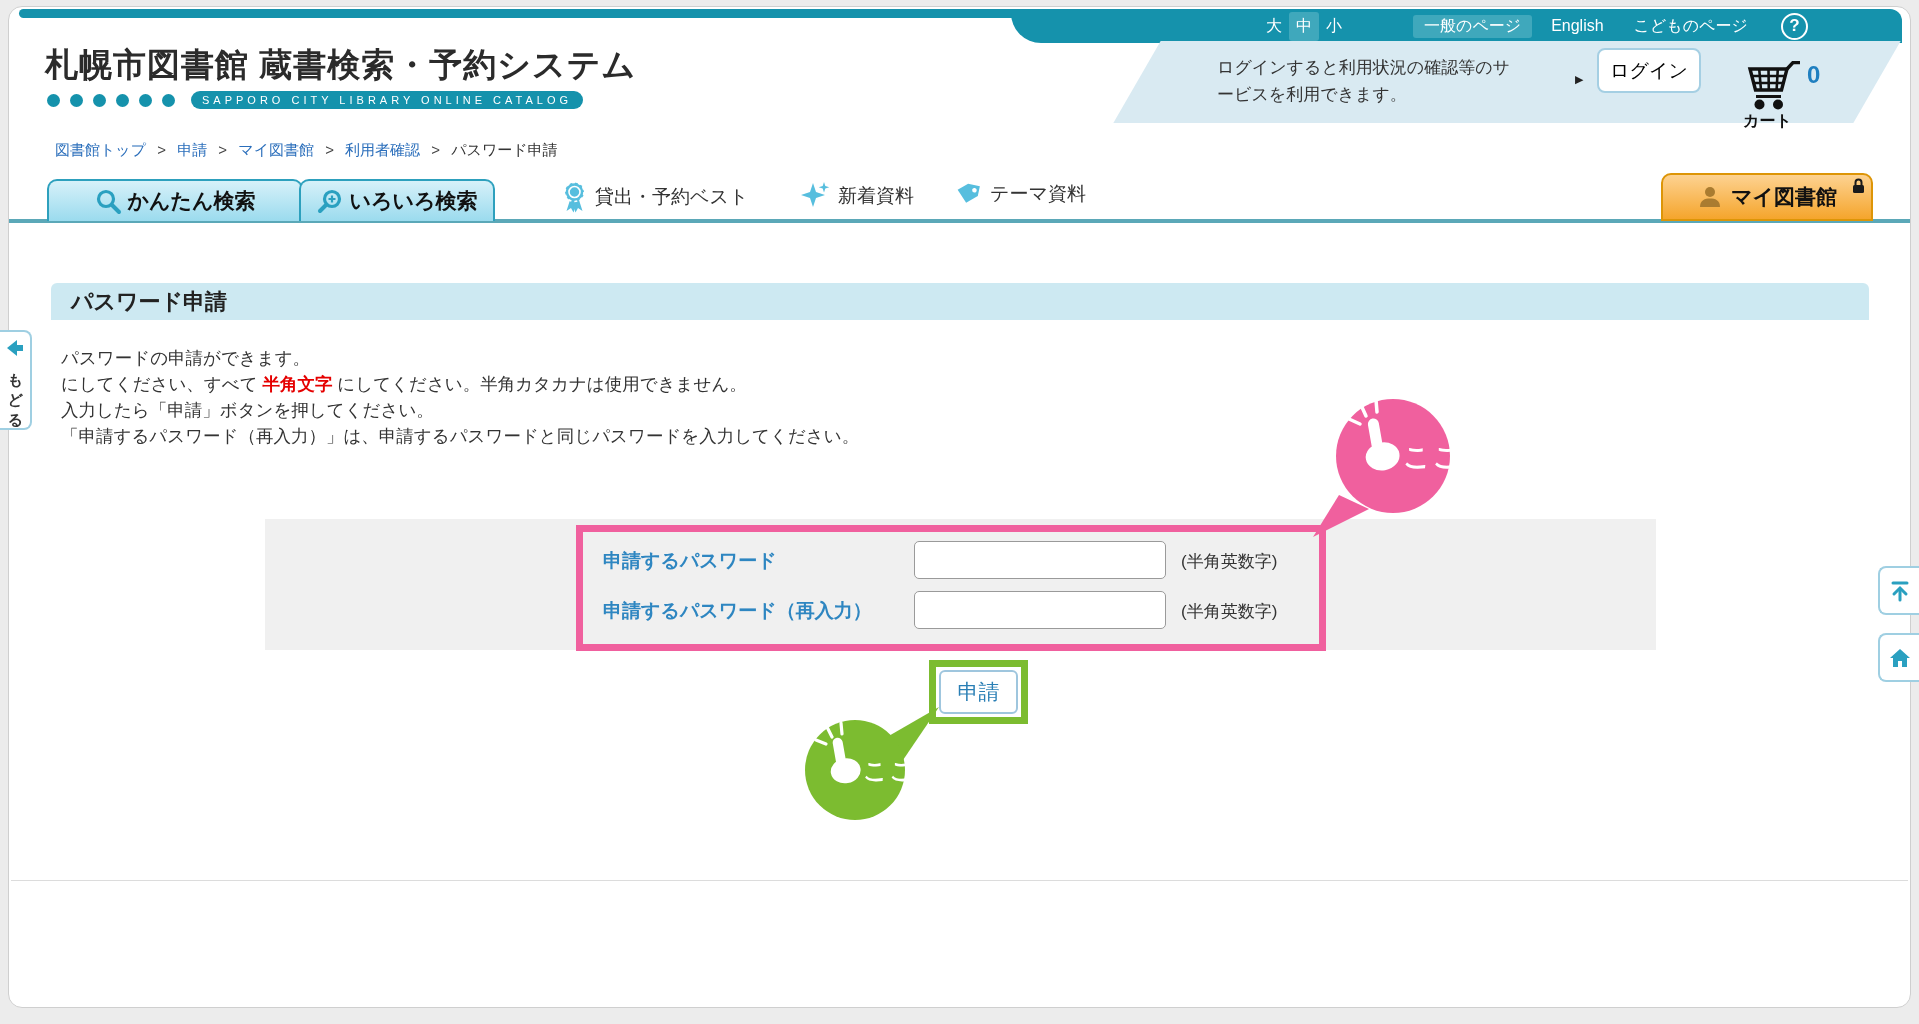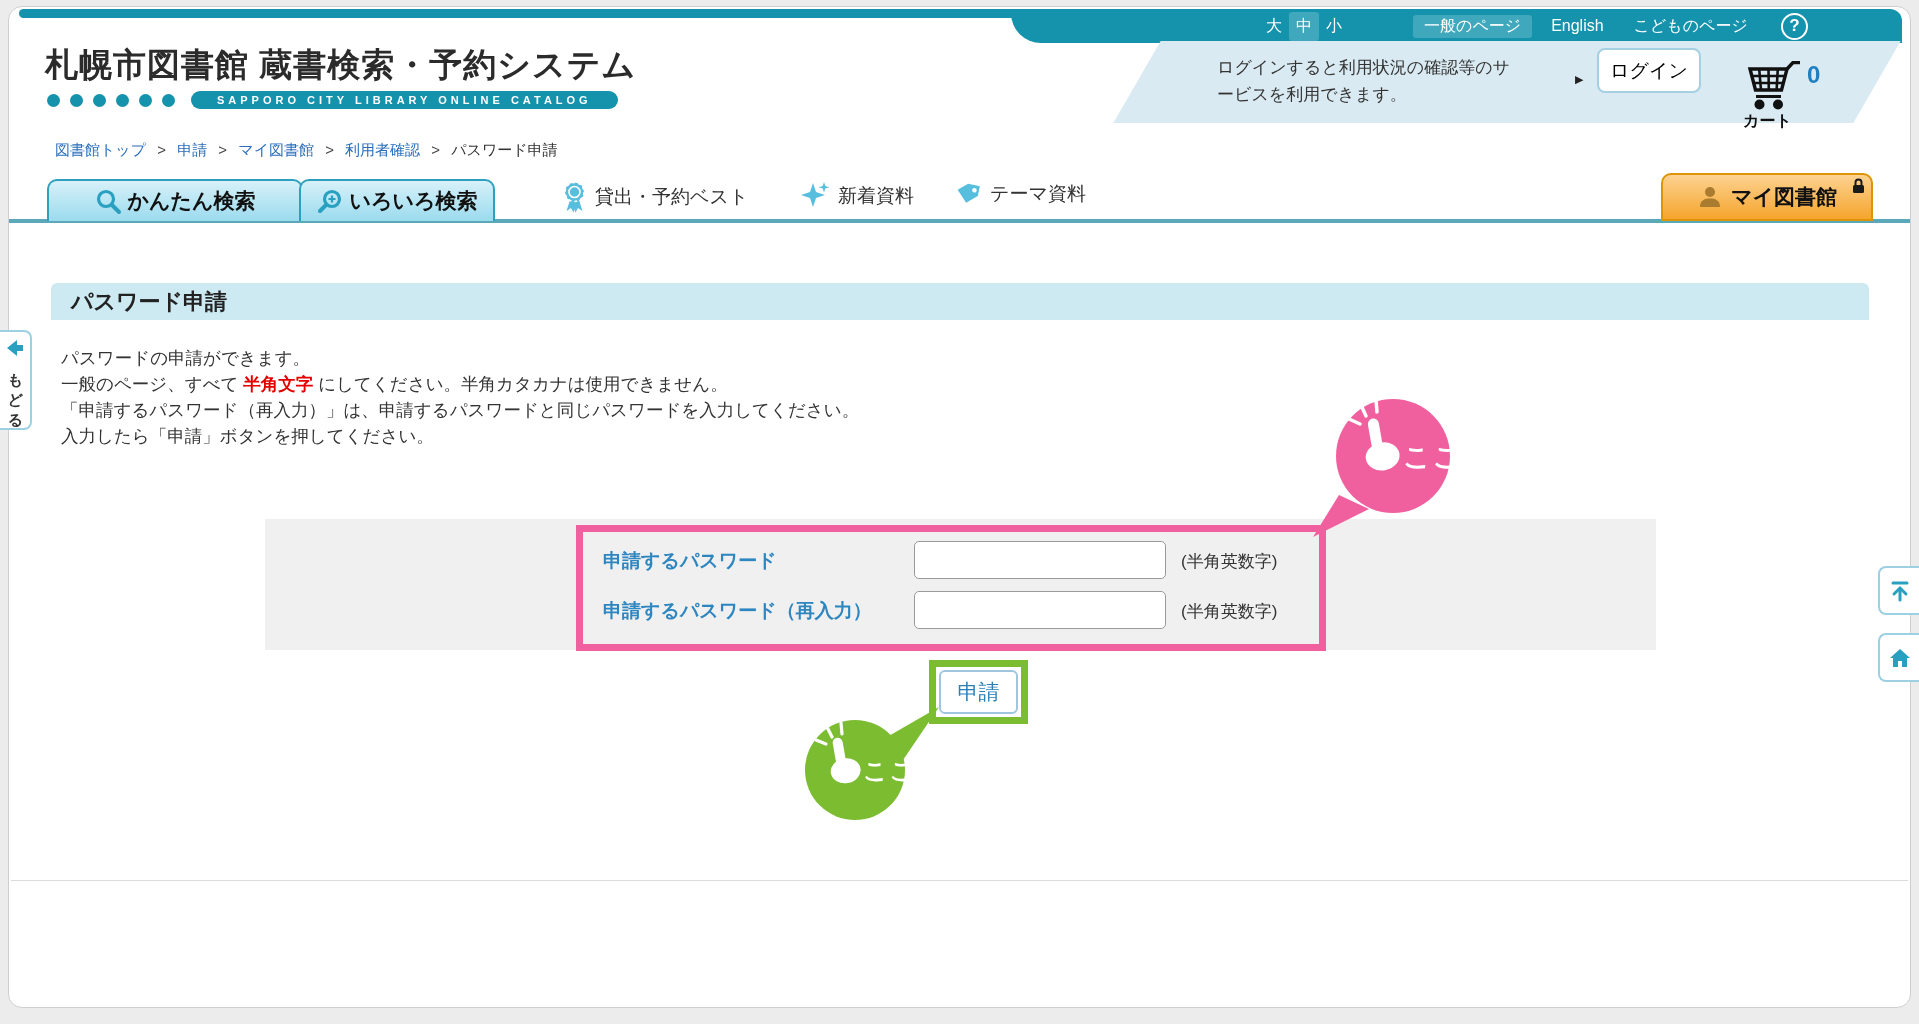--- a/index.html
+++ b/index.html
@@ -12,21 +12,21 @@
 .size-btn{padding:4px 7px;cursor:pointer;white-space:nowrap}
 .size-btn.active{background:#3fa8bc;border-radius:3px}
 .topbar-spacer{width:64px}
 .topbar-link{padding:1px 11px;margin-right:8px;cursor:pointer;white-space:nowrap}
 .topbar-link.active{background:#3fa8bc;border-radius:3px}
 .help-circle{width:27px;height:27px;border-radius:50%;background:#1592ac;border:2px solid #fff;color:#fff;font-weight:bold;font-size:17px;display:flex;align-items:center;justify-content:center;margin-left:14px;cursor:pointer;flex:none}
 
 .logo-title{position:absolute;left:36px;top:36px;font-size:33px;font-weight:bold;color:#2b2b2b;letter-spacing:1px;white-space:nowrap;cursor:pointer}
 .logo-sub{position:absolute;left:38px;top:84px;display:flex;align-items:center}
 .dot{width:13px;height:13px;border-radius:50%;background:#1592ac;display:inline-block;margin-right:10px}
-.pill{background:#1592ac;color:#fff;font-size:11px;font-weight:bold;letter-spacing:4px;padding:3px 26px;border-radius:9px;white-space:nowrap;margin-left:6px}
+.pill{background:#1592ac;color:#fff;font-size:11px;font-weight:normal;letter-spacing:4px;padding:3px 11px;border-radius:9px;white-space:nowrap;margin-left:6px}
 
 .login-panel{position:absolute;left:1128px;top:34px;width:740px;height:82px}
 .login-panel::before{content:"";position:absolute;inset:0;background:#d9eaf2;transform:skewX(-30deg)}
 .login-msg{position:absolute;left:80px;top:13px;width:302px;font-size:17px;line-height:27px;color:#333}
 .login-arrow{position:absolute;left:438px;top:32px;font-size:11px;color:#222}
 .login-btn{position:absolute;left:460px;top:7px;width:104px;height:45px;background:#fff;border:2px solid #a5cfe3;border-radius:8px;color:#000000;font-size:19px;display:flex;align-items:center;justify-content:center;cursor:pointer}
 .cart{position:absolute;left:606px;top:8px;width:140px;height:80px;cursor:pointer}
 .cart svg{position:absolute;left:0;top:12px}
 .cart-count{position:absolute;left:64px;top:12px;font-size:24px;font-weight:bold;color:#1f7fc0}
 .cart-label{position:absolute;left:0;top:62px;width:60px;text-align:left;font-size:16px;font-weight:bold;color:#111}
@@ -192,23 +192,23 @@
       </svg>
     </span>
   </div>
 
   <div class="title-bar">
     <h1>パスワード申請</h1>
   </div>
 
   <div class="desc">
     <p>パスワードの申請ができます。</p>
-    <p><span>一般のページ、すべて </span><span class="em-red">半角文字</span><span> にしてください。半角カタカナは使用できません。</span></p>
+    <p><span>にしてください、すべて </span><span class="em-red">半角文字</span><span> にしてください。半角カタカナは使用できません。</span></p>
+    <p>入力したら「申請」ボタンを押してください。</p>
     <p>「申請するパスワード（再入力）」は、申請するパスワードと同じパスワードを入力してください。</p>
-    <p>入力したら「申請」ボタンを押してください。</p>
   </div>
 
   <div class="form-panel"></div>
   <div class="pink-box">
     <span class="form-label fl1">申請するパスワード</span>
     <input class="form-input fi1" type="text" value="" style="">
     <span class="form-note fn1">(半角英数字)</span>
     <span class="form-label fl2">申請するパスワード（再入力）</span>
     <input class="form-input fi2" type="text" value="" style="">
     <span class="form-note fn2">(半角英数字)</span>

